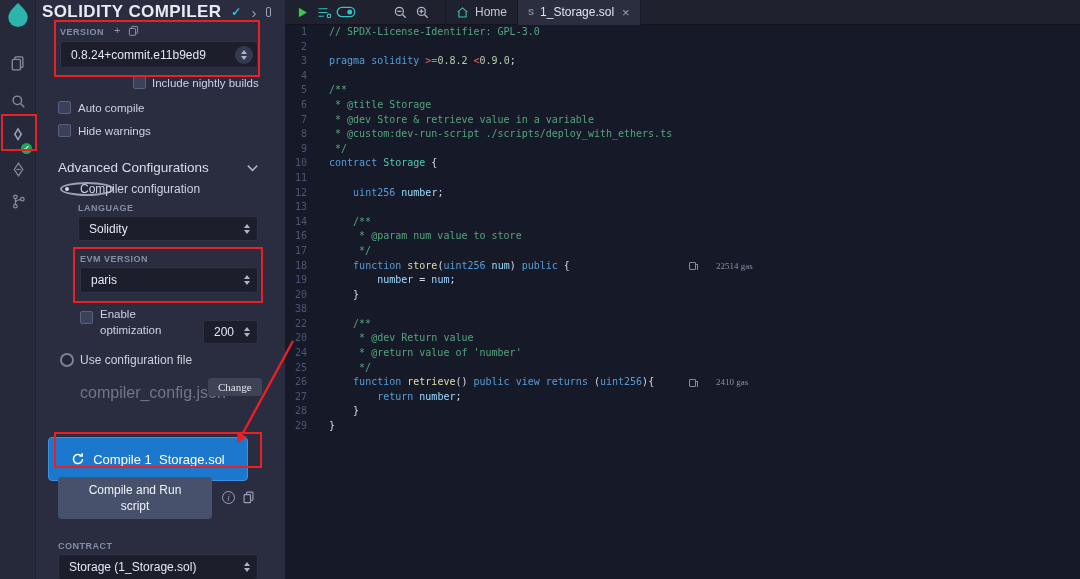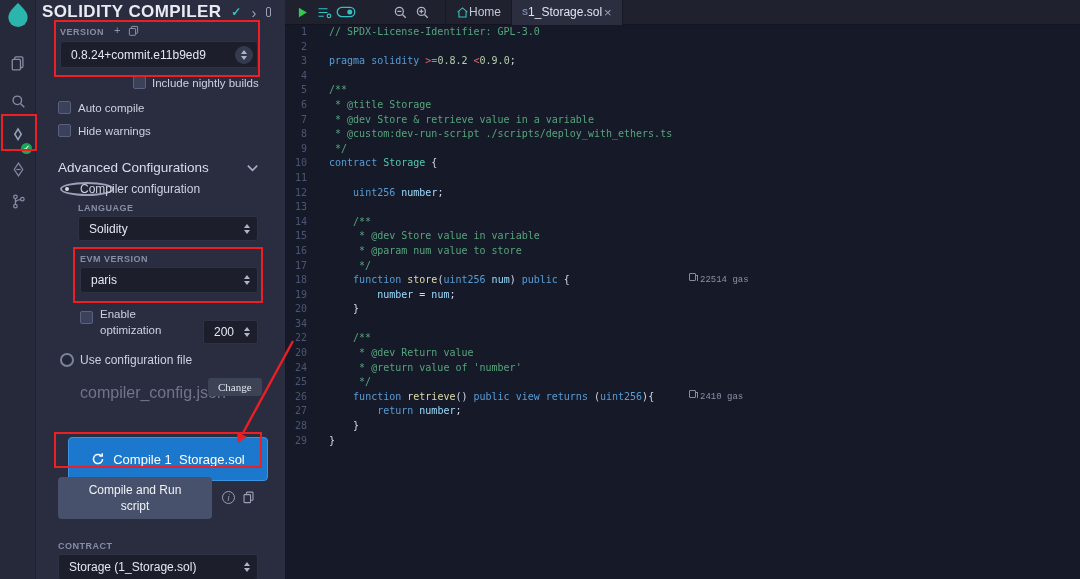--- a/index.html
+++ b/index.html
@@ -52,35 +52,35 @@
                  display:flex;align-items:center;justify-content:center;text-align:center;cursor:pointer;
                  line-height:1.35;padding:4px 14px;font-family:inherit}
   .info-ic{position:absolute;width:13px;height:13px;border:1px solid #9aa0b6;border-radius:50%;color:#9aa0b6;
            font-size:9px;line-height:12px;text-align:center;cursor:pointer;font-style:italic}
   .copy-svg{position:absolute;cursor:pointer;color:#9aa0b6}
 
   
   .tabbar{position:absolute;left:285px;top:0;width:795px;height:25px;background:#1f222e;border-bottom:1px solid #12151f;
           display:flex;align-items:center}
   .tb-ic{width:22px;height:25px;display:flex;align-items:center;justify-content:center;cursor:pointer}
-  .tab{height:25px;display:flex;align-items:center;gap:0;padding:0 10px;font-size:12px;color:#c3c8d8;
+  .tab{height:25px;display:flex;align-items:center;gap:6px;padding:0 10px;font-size:12px;color:#c3c8d8;
        border-right:1px solid #171a26;cursor:pointer;white-space:nowrap}
   .tab.home{margin-left:12px;border-left:1px solid #171a26}
   .tab.active{background:#2a2e3f;color:#dfe3f0}
   .sfile{font-size:9px;font-weight:bold;color:#7f8aa3}
   .closex{color:#9aa0b6;font-size:13px;margin-left:2px;cursor:pointer}
 
   .editor{position:absolute;left:285px;top:25px;width:795px;height:554px;background:#161a28;
           font-family:"DejaVu Sans Mono",monospace;font-size:10px;overflow:hidden;cursor:text}
   .code-line{position:relative;height:14.6px;line-height:14.6px;white-space:pre}
   .ln{display:inline-block;width:44px;padding-right:22px;text-align:right;color:#4c5674}
   .tk-cm{color:#55a57c}.tk-kw{color:#569cd6}.tk-ty{color:#4ec9b0}.tk-fn{color:#dcdcaa}
   .tk-va{color:#9cdcfe}.tk-nu{color:#b5cea8}.tk-op{color:#e06c75}.tk-pl{color:#d4d8e8}
-  .gas{position:absolute;left:404px;top:0;height:14.6px;display:inline-flex;align-items:flex-start;gap:4px;
-       color:#8a90a6;font-size:9px;font-family:Liberation Mono, monospace}
+  .gas{position:absolute;left:404px;top:0;height:14.6px;display:inline-flex;align-items:center;gap:20px;
+       color:#8a90a6;font-size:9px;font-family:Liberation Serif, serif}
   .gas-ic{width:7px;height:8px;border:1px solid #848aa0;border-radius:1px;position:relative;display:inline-block}
   .gas-ic::after{content:"";position:absolute;right:-3px;top:1px;width:2px;height:5px;
                  border-right:1px solid #848aa0;border-top:1px solid #848aa0}
 
   
   .anno{position:absolute;border:2px solid #ec1f24;pointer-events:none;z-index:40}
   .arrow-svg{position:absolute;left:0;top:0;z-index:41;pointer-events:none}
 </style>
 </head>
 <body>
@@ -198,21 +198,21 @@
           <span class="tri-dn"></span>
         </span>
     </div>
 
     <span class="rd" style="left:24px;top:353px"></span>
     <span class="itm" style="left:44px;top:353px;font-size:12px">Use configuration file</span>
 
     <span class="graytxt" style="left:44px;top:384px">compiler_config.json</span>
     <button class="btn-small" style="left:172px;top:378px">Change</button>
 
-    <button class="btn-primary" style="left:32px;top:437px;width:200px;height:44px">
+    <button class="btn-primary" style="left:12px;top:437px;width:200px;height:44px">
       <svg width="14" height="14" viewBox="0 0 16 16" fill="none" stroke="#ffffff" stroke-width="1.7">
         <path d="M13.2 8 a5.2 5.2 0 1 1 -1.6 -3.7"></path>
           <path d="M12.8 1.4 v3.2 h-3.2"></path>
       </svg>
       <span>Compile 1_Storage.sol</span>
     </button>
 
     <button class="btn-secondary" style="left:22px;top:477px;width:154px;height:42px">
       <span style="display:inline-block;width:110px">Compile and Run script</span>
     </button>
@@ -288,27 +288,26 @@
         <div class="code-line"><span class="ln">5</span><span class="tk-cm">/**</span></div>
         <div class="code-line"><span class="ln">6</span><span class="tk-cm"> * @title Storage</span></div>
         <div class="code-line"><span class="ln">7</span><span class="tk-cm"> * @dev Store &amp; retrieve value in a variable</span></div>
         <div class="code-line"><span class="ln">8</span><span class="tk-cm"> * @custom:dev-run-script ./scripts/deploy_with_ethers.ts</span></div>
         <div class="code-line"><span class="ln">9</span><span class="tk-cm"> */</span></div>
         <div class="code-line"><span class="ln">10</span><span class="tk-kw">contract </span><span class="tk-ty">Storage</span><span class="tk-pl"> {</span></div>
         <div class="code-line"><span class="ln">11</span></div>
         <div class="code-line"><span class="ln">12</span><span class="tk-pl">    </span><span class="tk-kw">uint256</span><span class="tk-pl"> </span><span class="tk-va">number</span><span class="tk-pl">;</span></div>
         <div class="code-line"><span class="ln">13</span></div>
         <div class="code-line"><span class="ln">14</span><span class="tk-cm">    /**</span></div>
-        <div class="code-line"><span class="ln">15</span><span class="tk-cm">     * @dev Store value in variable</span></div>
         <div class="code-line"><span class="ln">16</span><span class="tk-cm">     * @param num value to store</span></div>
         <div class="code-line"><span class="ln">17</span><span class="tk-cm">     */</span></div>
         <div class="code-line"><span class="ln">18</span><span class="tk-pl">    </span><span class="tk-kw">function </span><span class="tk-fn">store</span><span class="tk-pl">(</span><span class="tk-kw">uint256</span><span class="tk-pl"> </span><span class="tk-va">num</span><span class="tk-pl">) </span><span class="tk-kw">public</span><span class="tk-pl"> {</span><span class="gas"><span class="gas-ic"></span><span>22514 gas</span></span></div>
         <div class="code-line"><span class="ln">19</span><span class="tk-pl">        </span><span class="tk-va">number</span><span class="tk-pl"> = </span><span class="tk-va">num</span><span class="tk-pl">;</span></div>
         <div class="code-line"><span class="ln">20</span><span class="tk-pl">    }</span></div>
-        <div class="code-line"><span class="ln">34</span></div>
+        <div class="code-line"><span class="ln">38</span></div>
         <div class="code-line"><span class="ln">22</span><span class="tk-cm">    /**</span></div>
         <div class="code-line"><span class="ln">20</span><span class="tk-cm">     * @dev Return value</span></div>
         <div class="code-line"><span class="ln">24</span><span class="tk-cm">     * @return value of 'number'</span></div>
         <div class="code-line"><span class="ln">25</span><span class="tk-cm">     */</span></div>
         <div class="code-line"><span class="ln">26</span><span class="tk-pl">    </span><span class="tk-kw">function </span><span class="tk-fn">retrieve</span><span class="tk-pl">() </span><span class="tk-kw">public view returns</span><span class="tk-pl"> (</span><span class="tk-kw">uint256</span><span class="tk-pl">){</span><span class="gas"><span class="gas-ic"></span><span>2410 gas</span></span></div>
         <div class="code-line"><span class="ln">27</span><span class="tk-pl">        </span><span class="tk-kw">return</span><span class="tk-pl"> </span><span class="tk-va">number</span><span class="tk-pl">;</span></div>
         <div class="code-line"><span class="ln">28</span><span class="tk-pl">    }</span></div>
         <div class="code-line"><span class="ln">29</span><span class="tk-pl">}</span></div>
       </div>
   </div>

